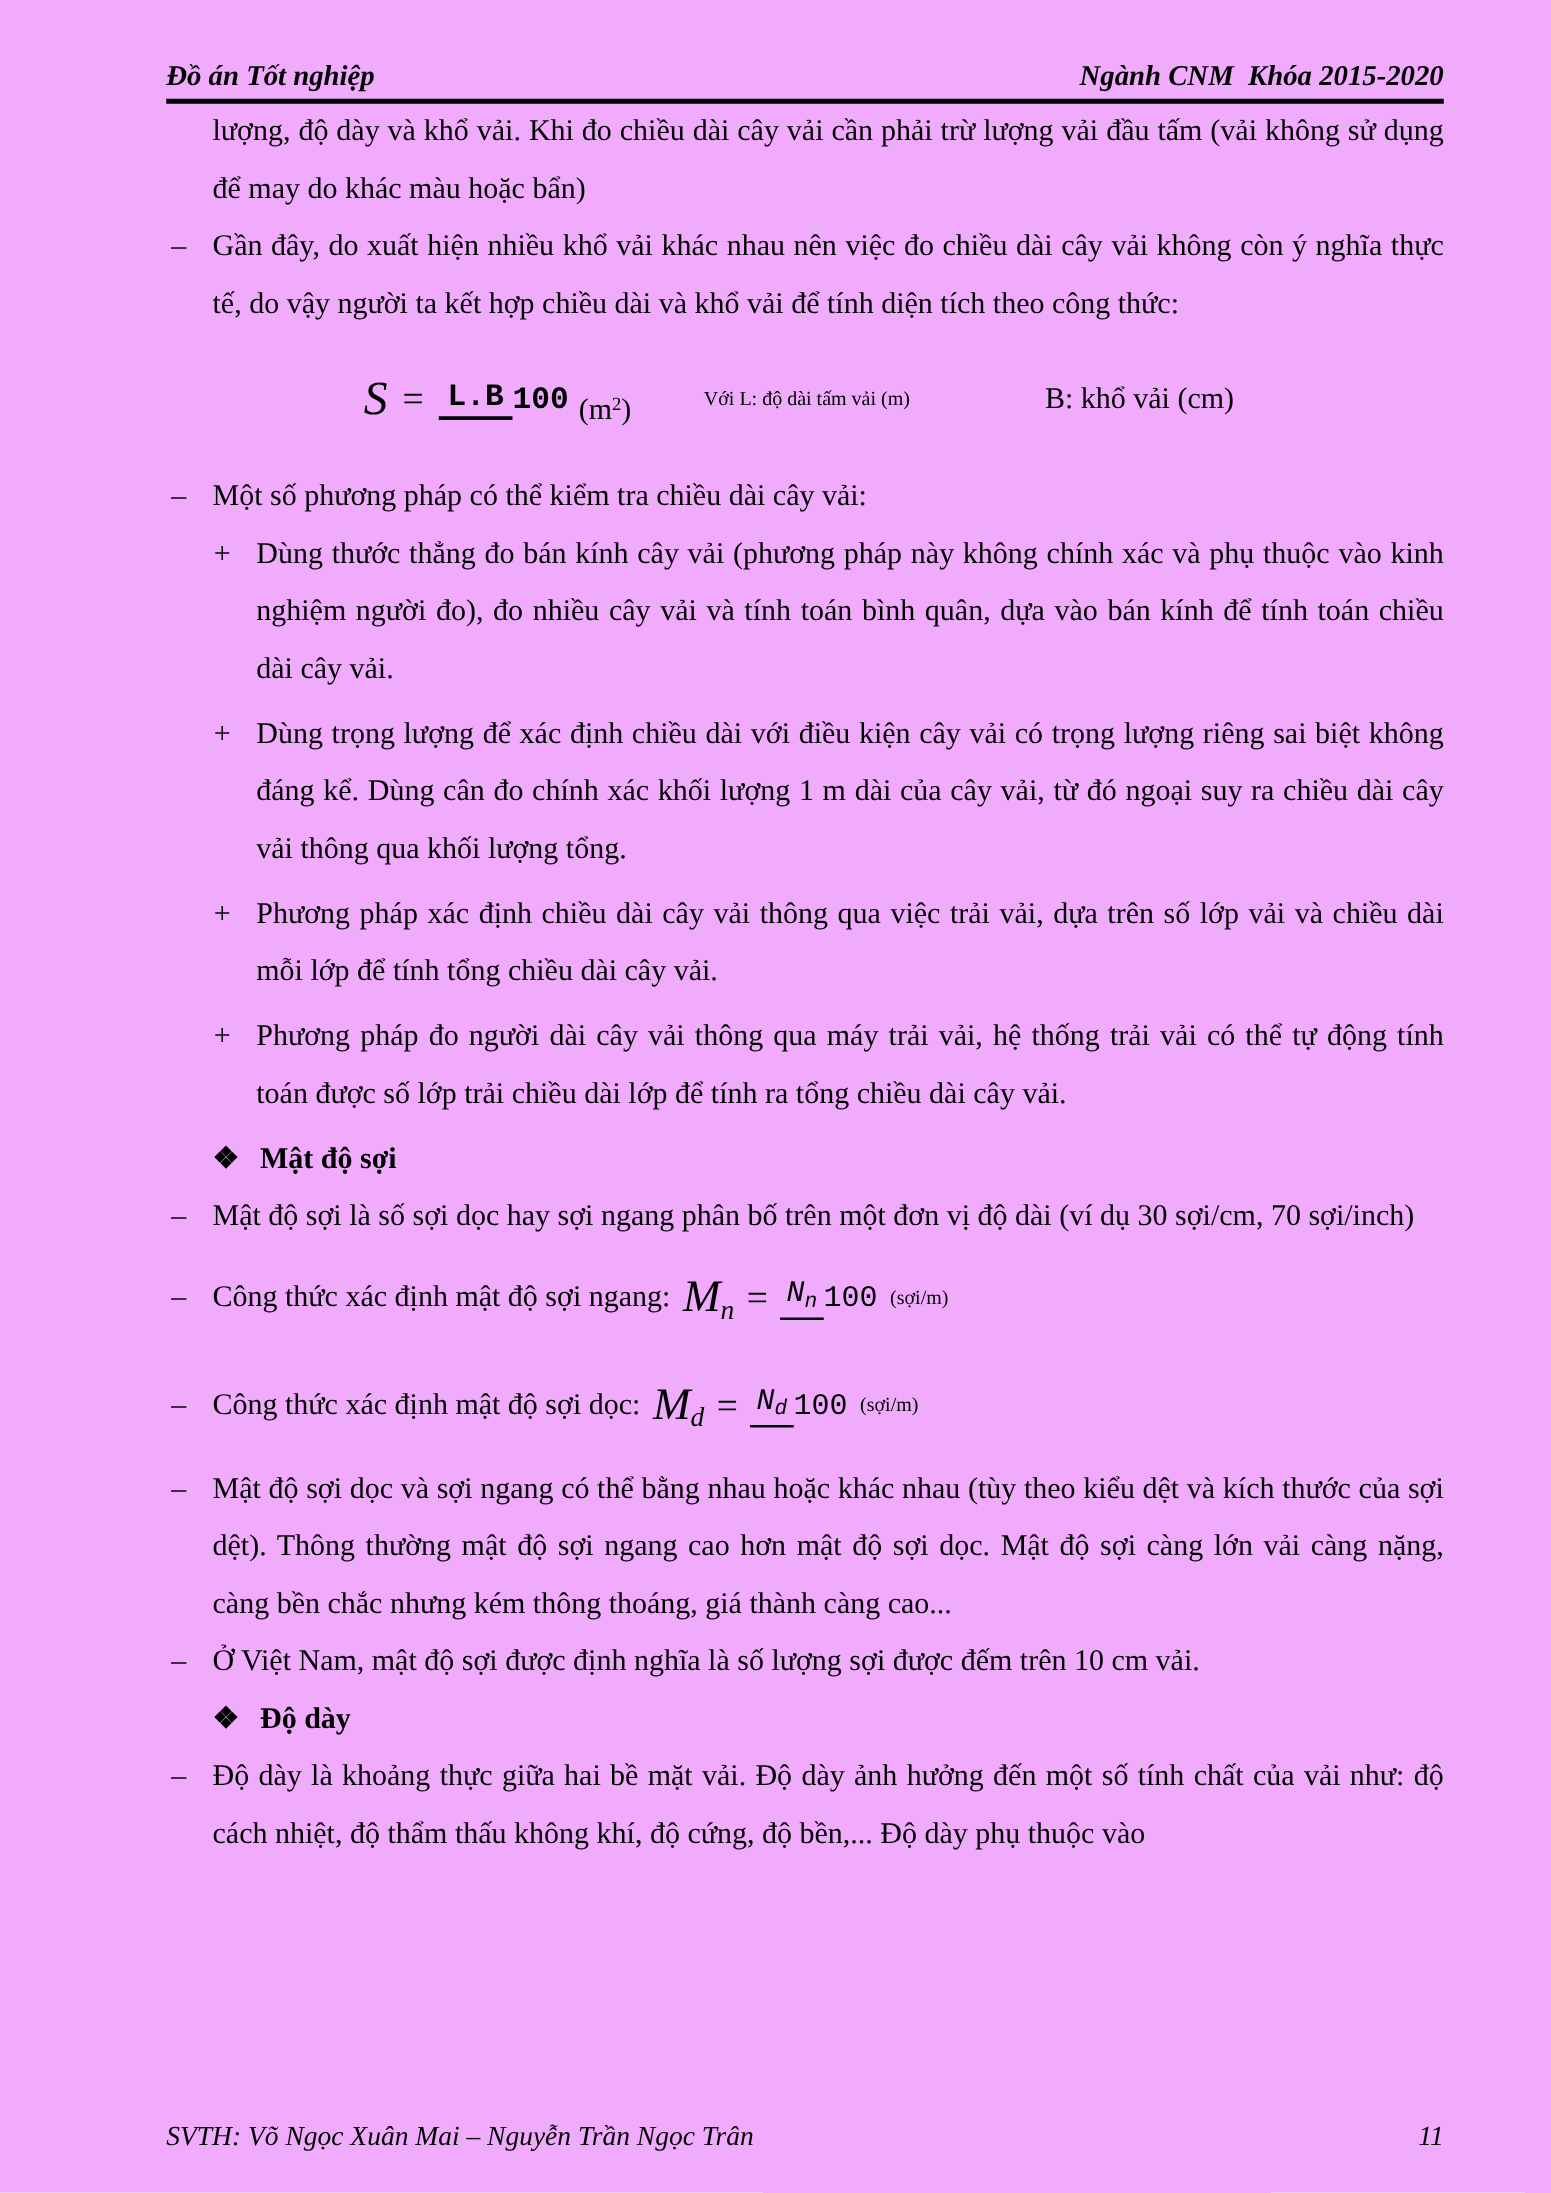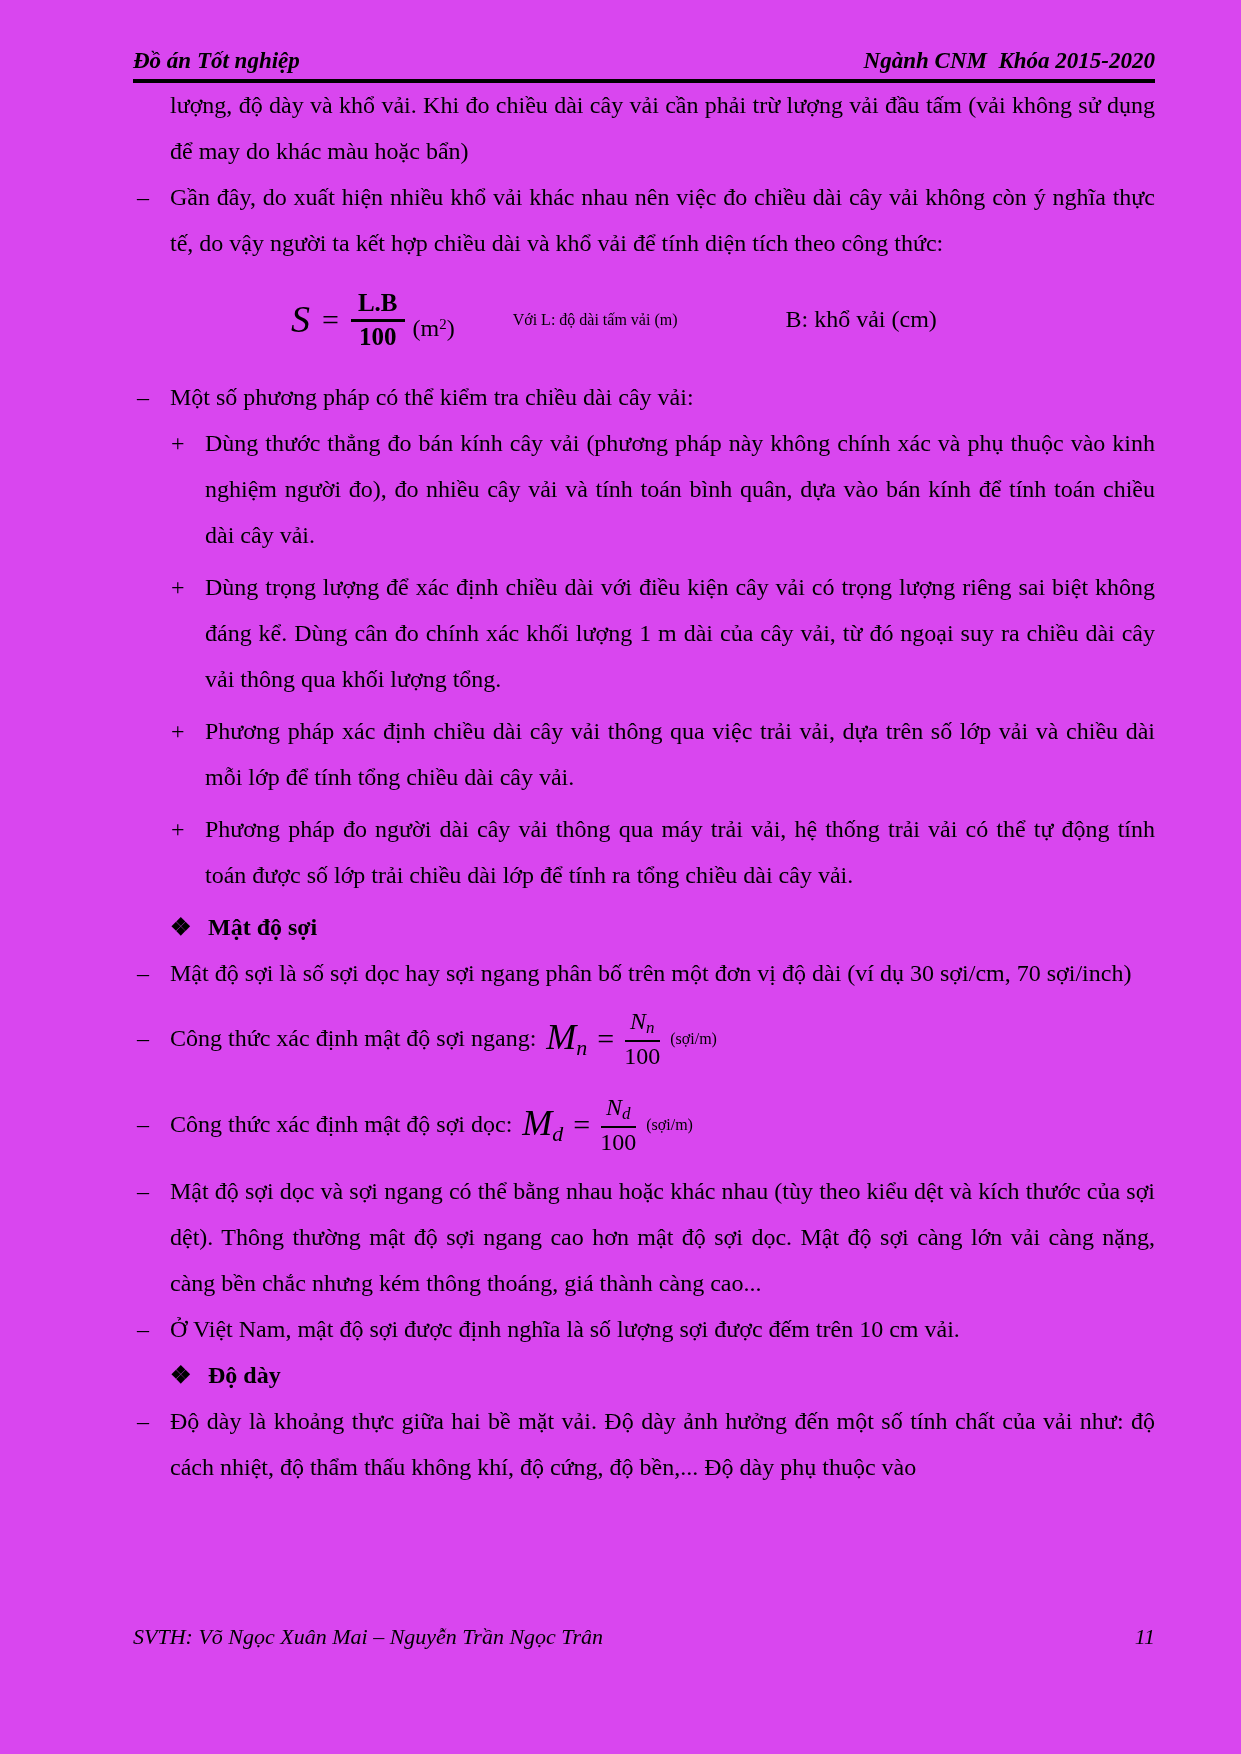--- a/index.html
+++ b/index.html
@@ -1,20 +1,20 @@
 <!DOCTYPE html>
 <html><head>
 <meta charset="utf-8">
 <style>
   html,body { margin:0; padding:0; background:#e8e8e8; }
   .page {
     position:relative;
     width:1241px; height:1754px;
     margin:0 auto;
-    background:#d946ef;
+    background:#f0abfc;
     color:#000;
     font-family:"Liberation Serif","DejaVu Serif",serif;
     overflow:hidden;
   }
   
   .header {
     position:absolute; top:48px; left:133px; width:1022px;
     display:flex; justify-content:space-between; align-items:flex-end;
     font-size:23px; font-weight:bold; font-style:italic;
     padding-bottom:3px;
@@ -39,21 +39,21 @@
   }
   .heading .marker { display:inline-block; width:38px; }
   
   .formula-s-row {
     display:flex; align-items:center;
     height:104px; margin:2px 0 2px 0;
     text-align:left; line-height:1.15;
   }
   .f-S { font-style:italic; font-size:38px; margin-left:158px; }
   .f-eq { font-size:30px; margin:0 12px; }
-  .frac { display:inline-flex; flex-direction:column; align-items:center; }
+  .frac { display:inline-flex; align-items:center;font-family:Liberation Mono, monospace; }
   .frac-b { font-weight:bold; font-size:25px; }
   .frac .num { border-bottom:3px solid #000; padding:0 7px 1px; }
   .frac .den { padding-top:1px; }
   .f-unit { font-size:24px; margin-left:8px;margin-top:18px; }
   .f-note-l { font-size:16px; margin-left:58px; }
   .f-note-b { font-size:24px; margin-left:108px; }
   sup.s2 { font-size:0.62em; vertical-align:0.45em; }
   
   .m-row {
     position:relative; padding-left:37px;
@@ -65,21 +65,21 @@
   .m-M { font-style:italic; font-size:36px; margin-left:10px; }
   .m-sub { font-style:italic; font-size:22px; vertical-align:-0.28em; }
   .m-eq { font-size:30px; margin:0 10px; }
   .m-frac { font-size:24px; }
   .m-frac .num { border-bottom:2px solid #000; padding:0 5px 2px; }
   .m-var { font-style:italic; }
   .m-vsub { font-style:italic; font-size:17px; vertical-align:-0.25em; }
   .m-unit { font-size:16px; margin-left:10px; }
   
   .footer {
-    position:absolute; top:1624px; left:133px; width:1022px;
+    position:absolute; top:1696px; left:133px; width:1022px;
     display:flex; justify-content:space-between;
     font-size:22px; font-style:italic;
   }
 </style>
 </head>
 <body>
 
 <div class="page">
 
   <div class="header">

